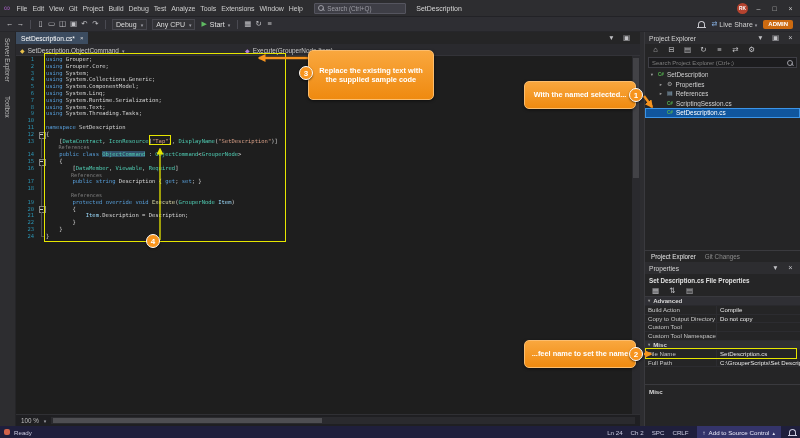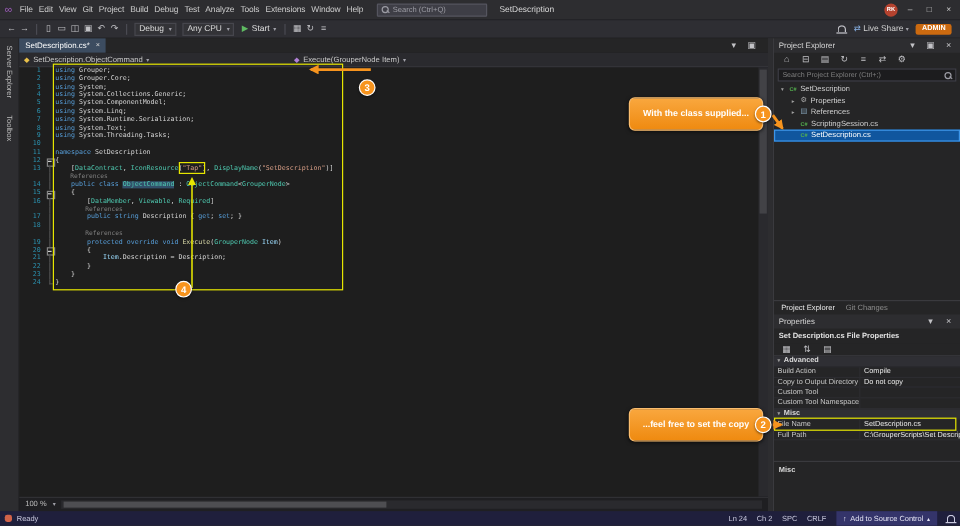--- a/index.html
+++ b/index.html
@@ -563,24 +563,27 @@
       <marker id="ahy" markerUnits="userSpaceOnUse" markerWidth="7" markerHeight="7" refX="5.5" refY="3.5" orient="auto">
         <path d="M0,0 L7,3.5 L0,7 z" fill="#e6e600"></path>
       </marker>
     </defs>
     <line x1="309" y1="58" x2="259" y2="58" stroke="#f7941e" stroke-width="2.4" marker-end="url(#ah)"></line>
     <line x1="644" y1="96" x2="652" y2="107" stroke="#f7941e" stroke-width="2.4" marker-end="url(#ah)"></line>
     <line x1="644" y1="354" x2="651" y2="354" stroke="#f7941e" stroke-width="2.4" marker-end="url(#ah)"></line>
     <line x1="160" y1="240" x2="160" y2="149" stroke="#e6e600" stroke-width="1.3" marker-end="url(#ahy)"></line>
   </svg>
 
+  <div class="callout" id="callout-3">
+    <span>Replace the existing text with the supplied sample code</span>
+  </div>
   <div class="callout" id="callout-1">
-    <span>With the class supplied...</span>
+    <span>With the named selected...</span>
   </div>
   <div class="callout" id="callout-2">
-    <span>...feel free to set the copy</span>
+    <span>...feel name to set the name</span>
   </div>
   <div class="badge" id="badge-3">3</div>
   <div class="badge" id="badge-1">1</div>
   <div class="badge" id="badge-2">2</div>
   <div class="badge" id="badge-4">4</div>
 
 </div>
 
 </body></html>

